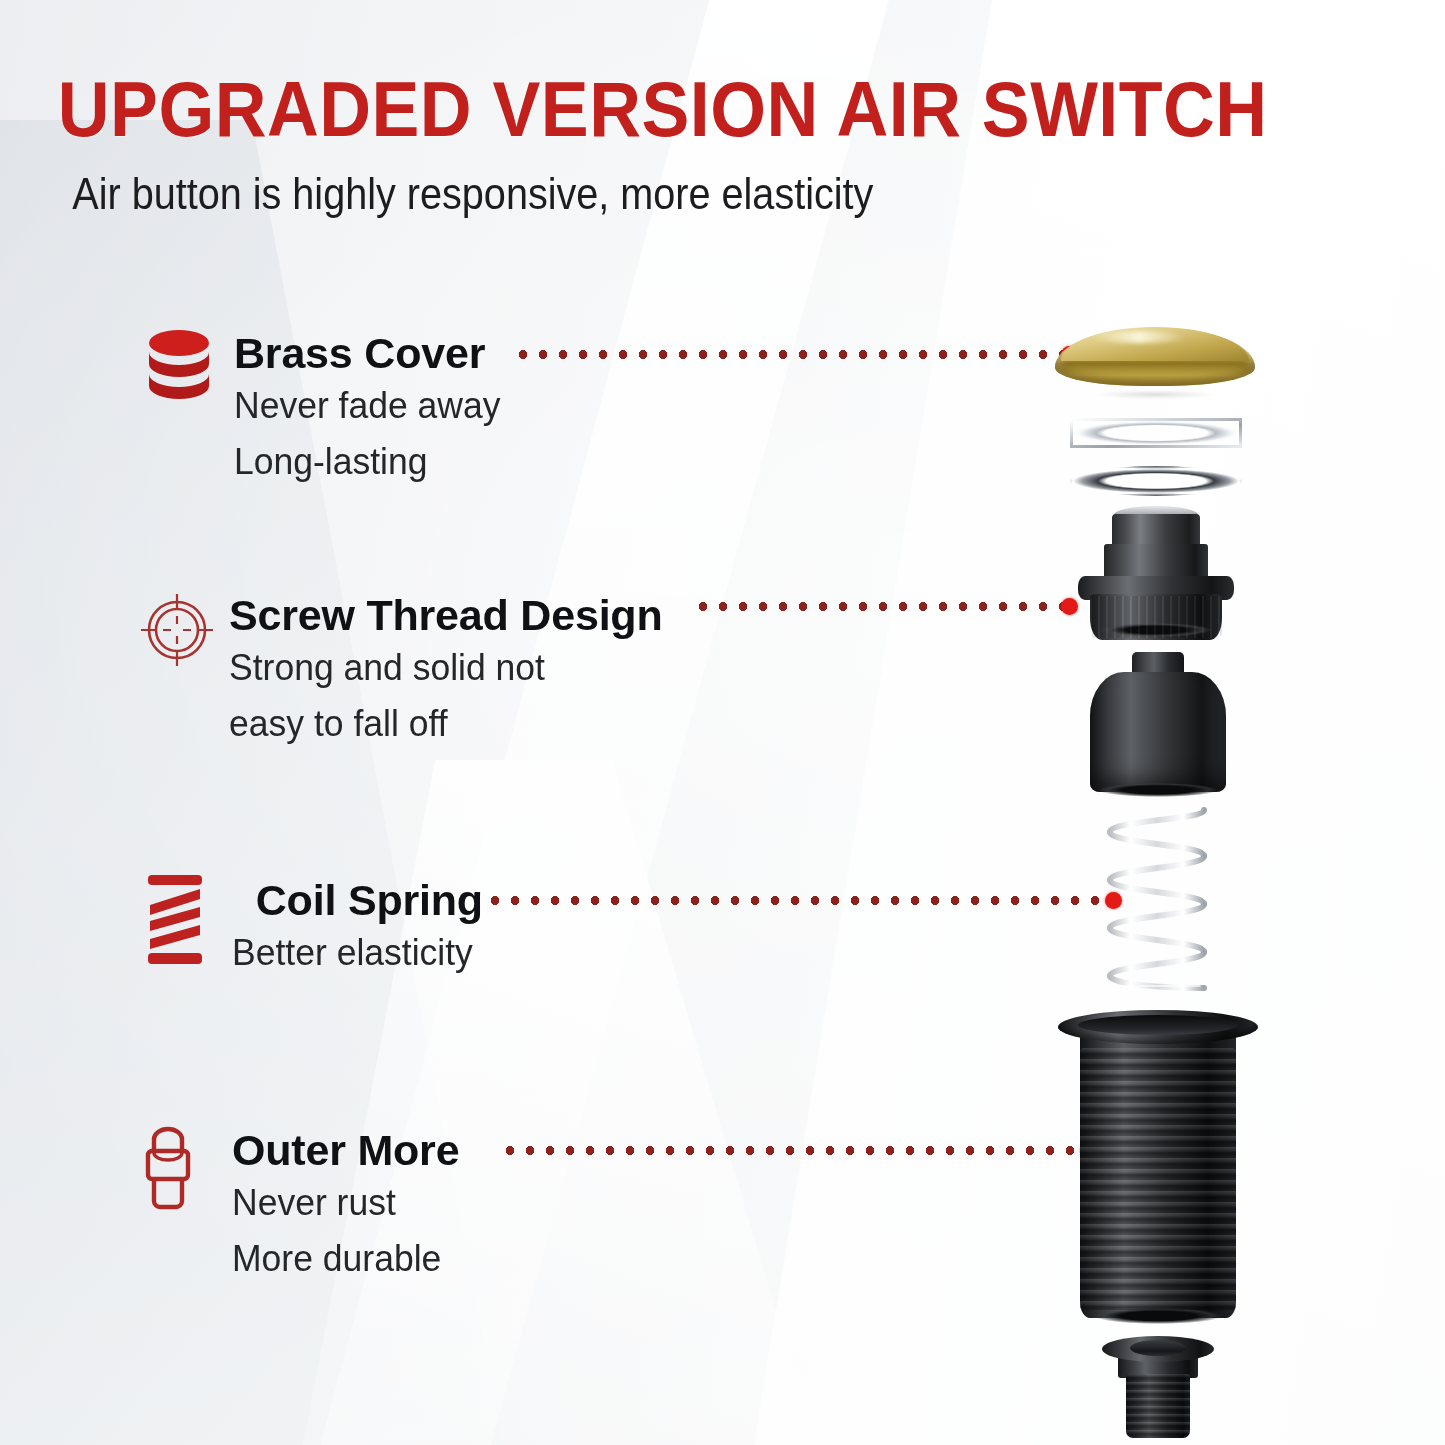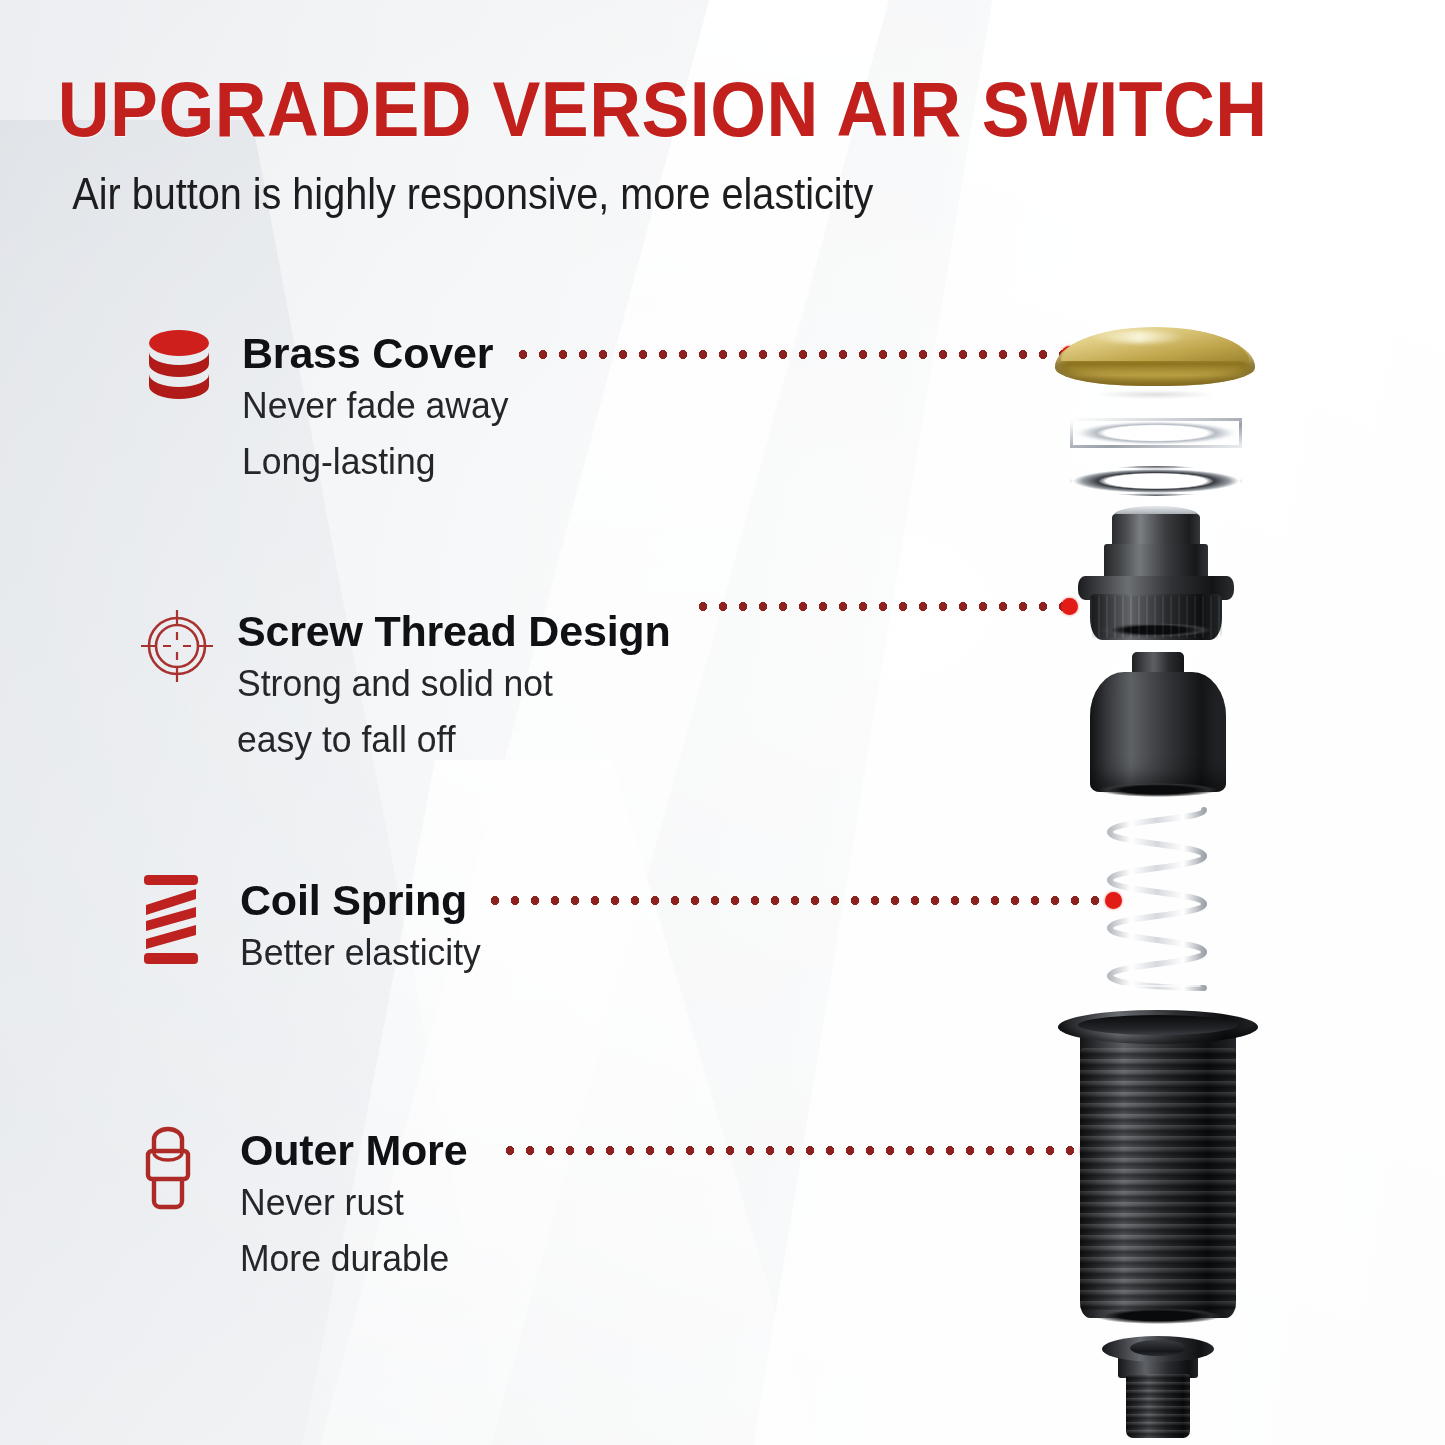--- a/index.html
+++ b/index.html
@@ -66,35 +66,35 @@
     margin-top:18px;
     font-size:44px;
     line-height:50px;
     color:#1d1d1f;
     font-weight:400;
     transform:scaleX(0.90);
     white-space:nowrap;
   }
 
   
-  .feature { position:absolute; display:flex; align-items:flex-start;gap:8px; }
+  .feature { position:absolute; display:flex; align-items:flex-start; }
   .ficon { width:78px; flex:0 0 78px; margin-right:16px; }
   .ftext { padding-top:2px; }
   .ftitle {
     font-size:43px; line-height:50px; font-weight:bold; color:#101114;
     letter-spacing:-0.2px; white-space:nowrap;
   }
   .fline {
     font-size:37px; line-height:56px; color:#24262a; font-weight:400;
     transform:scaleX(0.96); transform-origin:left center; white-space:nowrap;
   }
 
   #feat-brass  { top:326px;  left:140px; }
-  #feat-screw  { top:604px;  left:135px; }
-  #feat-coil   { top:873px;  left:138px; }
+  #feat-screw  { top:588px;  left:135px; }
+  #feat-coil   { top:873px;  left:138px;text-align:right; }
   #feat-outer  { top:1123px; left:138px; }
 
   
   .leader { position:absolute; height:12px; display:flex; align-items:center; }
   .leader .dots {
     flex:1 1 auto; height:9px;
     background-image:radial-gradient(circle closest-side, #8d211d 99%, transparent 100%);
     background-size:20px 9px;
     background-repeat:repeat-x;
     background-position:left center;

